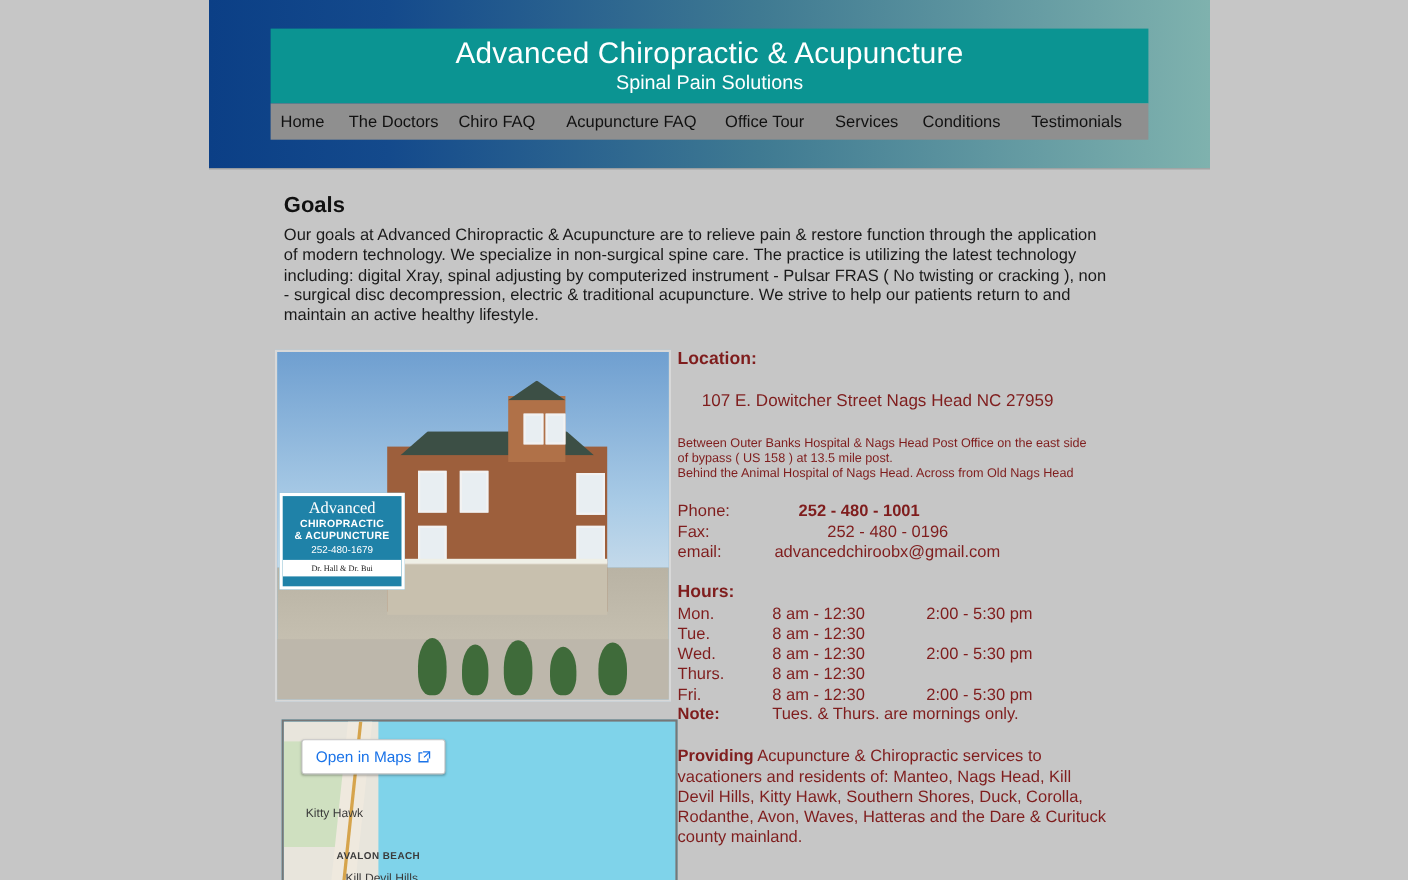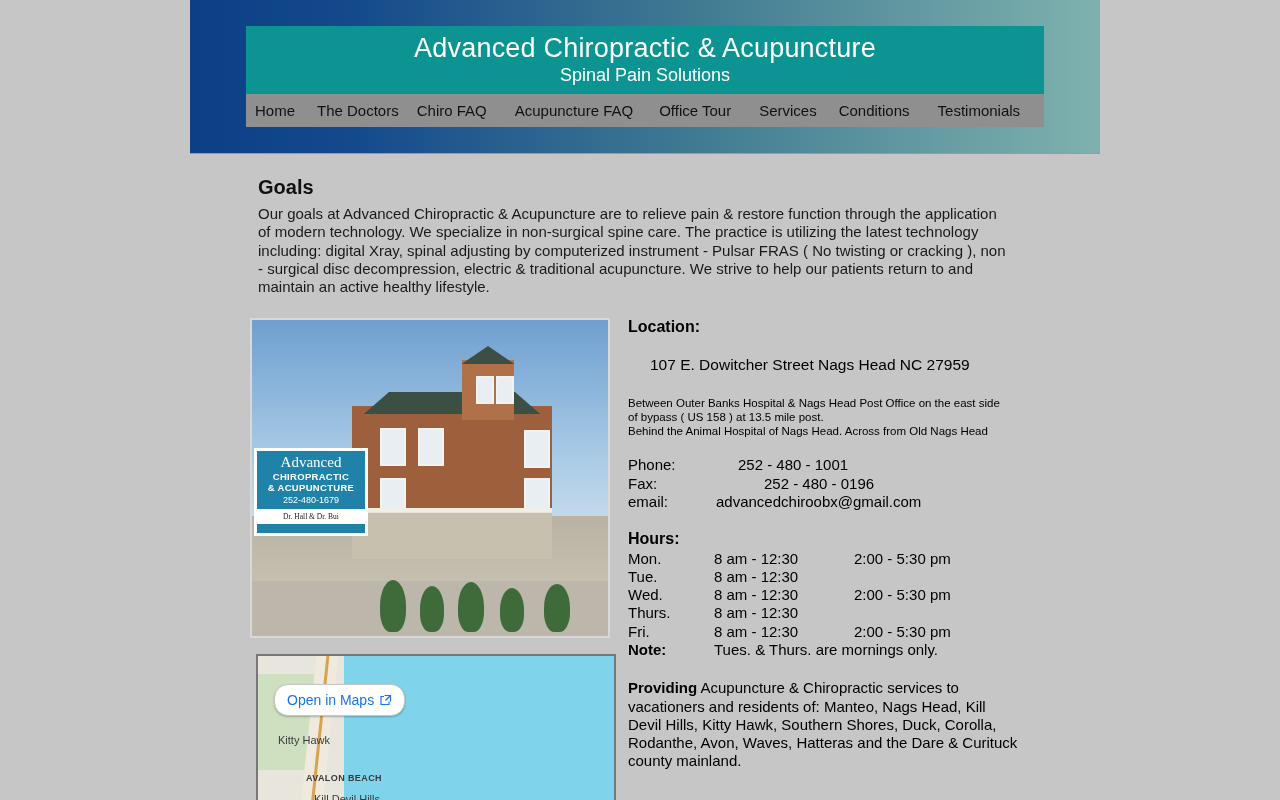--- a/index.html
+++ b/index.html
@@ -163,39 +163,39 @@
     border-radius:50% 50% 40% 40%;
   }
   .drive {
     position:absolute; left:0; bottom:0; width:100%; height:55px;
     background:#bdb7ab;
   }
 
   
   .right-col {
     position: absolute;
-    left: 378px;
+    left: 366px;
     top: 0;
     width: 420px;
     font-size: 15px;
-    color: #000000;
+    color: #7f1d1d;
   }
   .loc-title { font-weight: bold; font-size: 16px; margin-bottom: 20px;}
   .address { margin-left: 22px; font-size: 15.5px; }
   .between {
     margin-top: 22px;
     font-size: 11.5px;
     line-height: 14px;
     width: 392px;
   }
   .contact { margin-top: 18px; line-height: 18.5px; }
   .contact .row { display: flex; }
   .contact .lbl { width: 84px; }
   .contact .val { margin-left: 4px;}
-  .phone-val { margin-left: 26px; font-weight: normal; text-align: center;}
+  .phone-val { margin-left: 26px; font-weight: bold; text-align: center;}
   .fax-val { margin-left: 52px; }
 
   .hours-title { font-weight: bold; margin-top: 18px; font-size: 16px;}
   .hours-tbl { border-collapse: collapse; margin-top: 2px; font-size: 15px;}
   .hours-tbl td { padding: 0 0 0 0; line-height: 18.3px; vertical-align: top;}
   .hours-tbl td.day { width: 86px; }
   .hours-tbl td.am { width: 140px; }
   .hours-tbl td.pm { }
   .note-label { font-weight: bold; }
 
@@ -234,24 +234,24 @@
   .map-road {
     position:absolute; left:60px; top:0; width:3px; height:100%;
     background:#d6a44c; transform: skewX(-6deg);
   }
   .map-label {
     position:absolute; font-size:11px; color:#3b3b3b;
   }
   .map-label.small { font-size:9px; font-weight:bold; letter-spacing:.4px;}
   .map-btn {
     position: absolute;
-    left: 16px; top: 28px;
+    left: 16px; top: 16px;
     background: #ffffff;
     border: 1px solid #c7c7c7;
-    border-radius: 14px;
+    border-radius: 3px;
     padding: 7px 12px;
     font-size: 14px;
     color: #1a73e8;
     display: flex;
     align-items: center;
     gap: 6px;
     box-shadow: 0 1px 2px rgba(0,0,0,.25);
     cursor: pointer;
   }
   .map-btn svg { display:block; }

